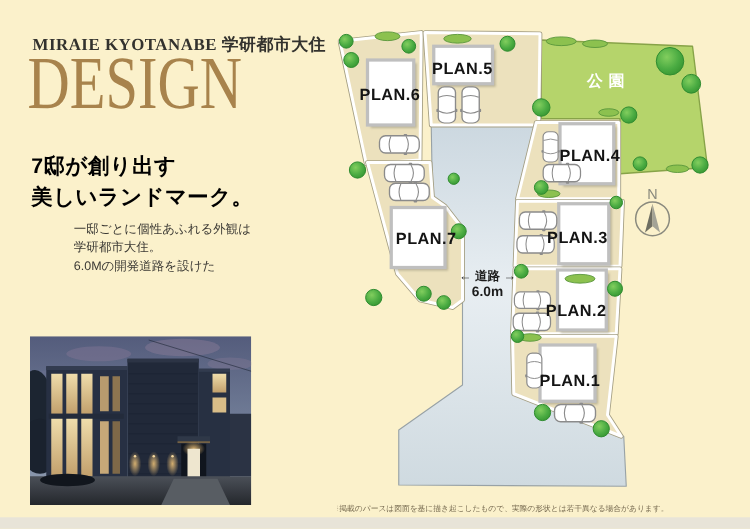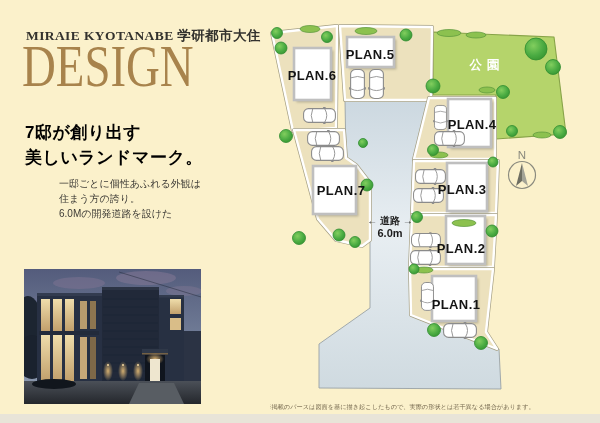--- a/index.html
+++ b/index.html
@@ -40,21 +40,21 @@
   <div class="eyebrow">MIRAIE KYOTANABE 学研都市大住</div>
   <div class="design-title">DESIGN</div>
 
   <div class="jp-heading">
     <div>7邸が創り出す</div>
     <div>美しいランドマーク。</div>
   </div>
 
   <div class="jp-body">
     <div>一邸ごとに個性あふれる外観は</div>
-    <div>住まう方の誇り。</div>
+    <div>学研都市大住。</div>
     <div>6.0Mの開発道路を設けた</div>
   </div>
 
   <svg class="photo" viewBox="0 0 177 135" aria-hidden="true">
     <defs>
       <linearGradient id="skyGrad" x1="0" y1="0" x2="0" y2="1">
         <stop offset="0" stop-color="#545c7c"></stop>
           <stop offset=".6" stop-color="#76839c"></stop>
         <stop offset="1" stop-color="#97a4b7"></stop>
       </linearGradient>

